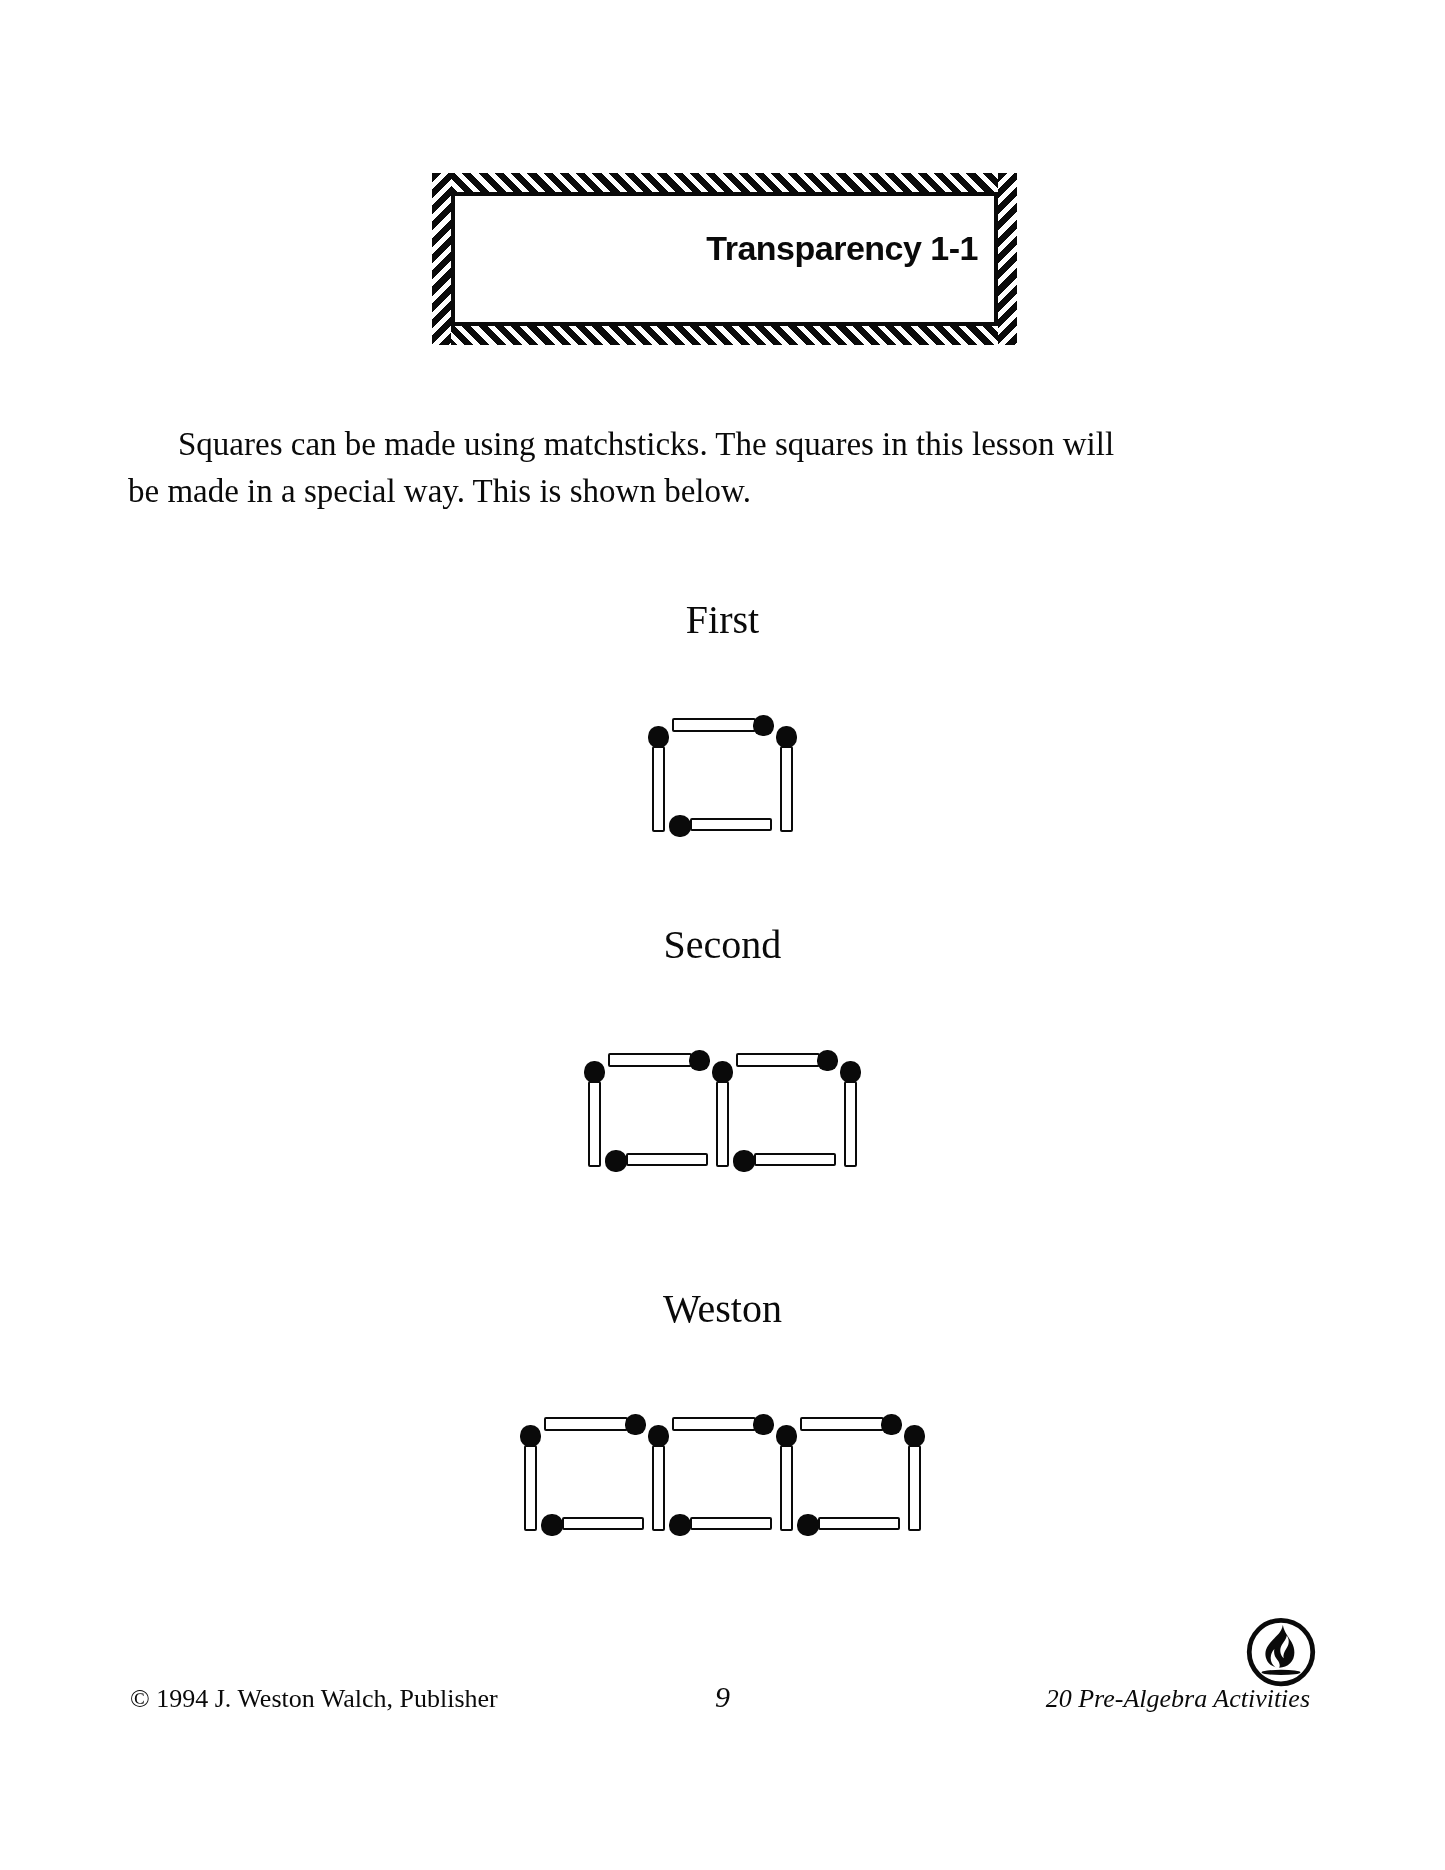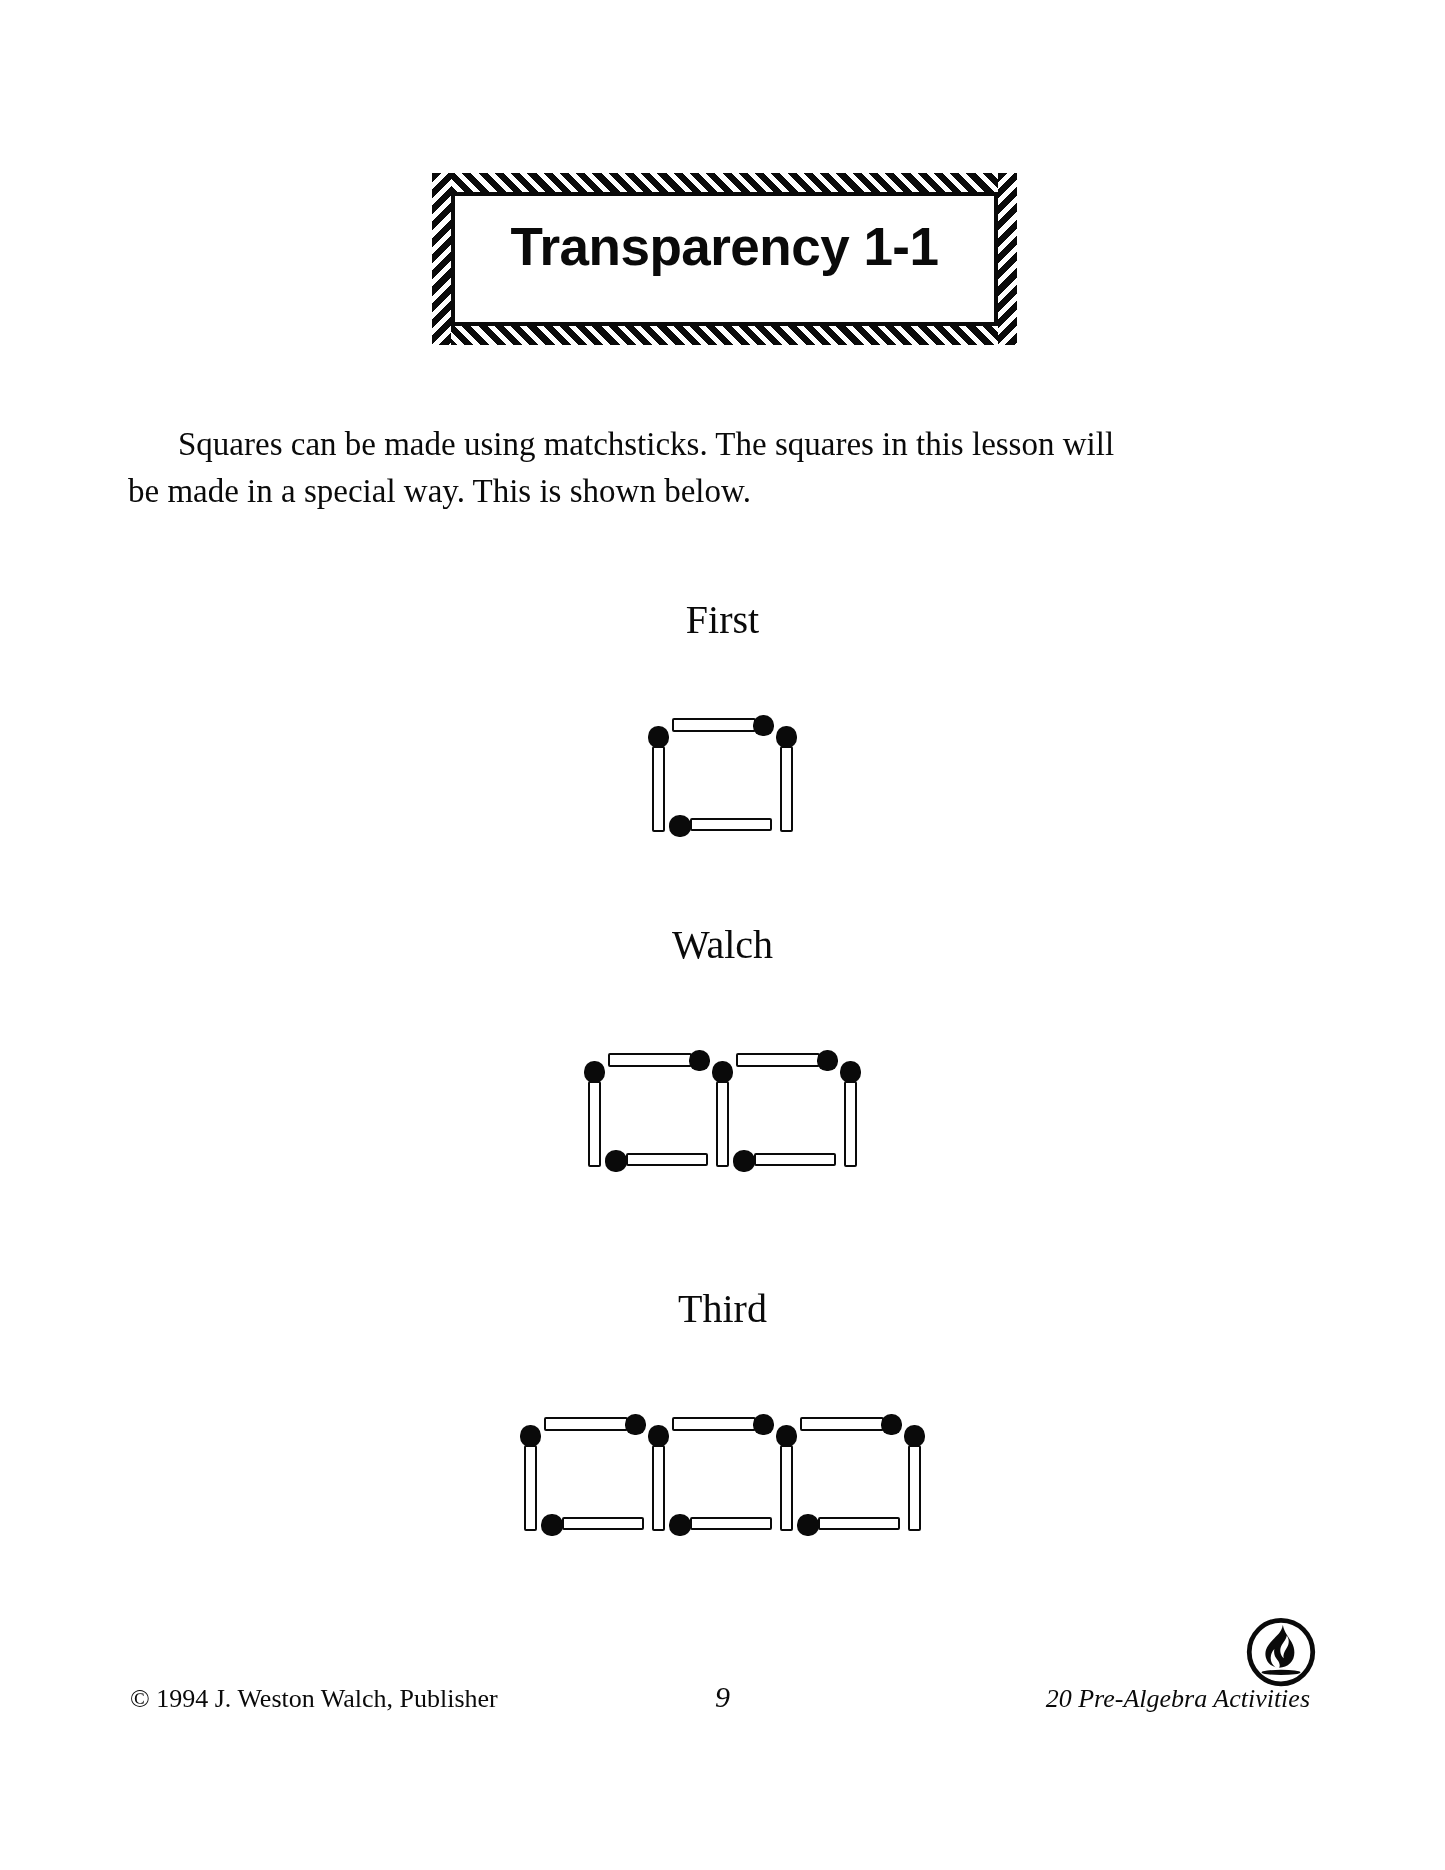--- a/index.html
+++ b/index.html
@@ -25,24 +25,25 @@
   .tb-stripe.left  {top:0;bottom:0;left:0;width:19px;
     background:repeating-linear-gradient(135deg,#0a0a0a 0 6.5px,#ffffff 6.5px 11.5px);}
   .tb-stripe.right {top:0;bottom:0;right:0;width:19px;
     background:repeating-linear-gradient(135deg,#0a0a0a 0 6.5px,#ffffff 6.5px 11.5px);}
   .tb-inner{
     position:absolute;left:19px;top:19px;right:19px;bottom:19px;
     background:#ffffff;border:4px solid #0a0a0a;
     text-align:center;
   }
   .tb-title{
-    margin:4px;padding-top:19px;
+    margin:16px;padding-top:19px;
     font-family:"Liberation Sans", sans-serif;
-    font-weight:700;font-size:53px;line-height:1.05;
+    font-weight:700;font-size:34px;line-height:1.05;
     letter-spacing:-0.5px;
+    text-align:right;
   }
 
   
   .intro{
     position:absolute;left:128px;top:421px;width:1000px;
     margin:0;
     font-size:33px;line-height:47px;
     text-indent:50px;
   }
 
@@ -111,41 +112,41 @@
         <div class="match mbody" style="left: 4px; top: 32px; width: 13px; height: 86px;"></div>
         <div class="match head" style="left: 128px; top: 12px; width: 21px; height: 22px;"></div>
         <div class="match mbody" style="left: 132px; top: 32px; width: 13px; height: 86px;"></div>
         <div class="match mbody" style="left: 24px; top: 4px; width: 84px; height: 14px;"></div>
         <div class="match head" style="left: 105px; top: 1px; width: 21px; height: 21px;"></div>
         <div class="match head" style="left: 21px; top: 101px; width: 22px; height: 22px;"></div>
         <div class="match mbody" style="left: 42px; top: 104px; width: 82px; height: 13px;"></div>
       </div>
   </div>
 
-  <div class="fig-label second">Walch</div>
+  <div class="fig-label second">Second</div>
   <div class="fig-row second">
     <div class="matchfig" style="width: 278px; height: 126px;">
         <div class="match head" style="left: 0px; top: 12px; width: 21px; height: 22px;"></div>
         <div class="match mbody" style="left: 4px; top: 32px; width: 13px; height: 86px;"></div>
         <div class="match head" style="left: 128px; top: 12px; width: 21px; height: 22px;"></div>
         <div class="match mbody" style="left: 132px; top: 32px; width: 13px; height: 86px;"></div>
         <div class="match head" style="left: 256px; top: 12px; width: 21px; height: 22px;"></div>
         <div class="match mbody" style="left: 260px; top: 32px; width: 13px; height: 86px;"></div>
         <div class="match mbody" style="left: 24px; top: 4px; width: 84px; height: 14px;"></div>
         <div class="match head" style="left: 105px; top: 1px; width: 21px; height: 21px;"></div>
         <div class="match head" style="left: 21px; top: 101px; width: 22px; height: 22px;"></div>
         <div class="match mbody" style="left: 42px; top: 104px; width: 82px; height: 13px;"></div>
         <div class="match mbody" style="left: 152px; top: 4px; width: 84px; height: 14px;"></div>
         <div class="match head" style="left: 233px; top: 1px; width: 21px; height: 21px;"></div>
         <div class="match head" style="left: 149px; top: 101px; width: 22px; height: 22px;"></div>
         <div class="match mbody" style="left: 170px; top: 104px; width: 82px; height: 13px;"></div>
       </div>
   </div>
 
-  <div class="fig-label third">Third</div>
+  <div class="fig-label third">Weston</div>
   <div class="fig-row third">
     <div class="matchfig" style="width: 406px; height: 126px;">
         <div class="match head" style="left: 0px; top: 12px; width: 21px; height: 22px;"></div>
         <div class="match mbody" style="left: 4px; top: 32px; width: 13px; height: 86px;"></div>
         <div class="match head" style="left: 128px; top: 12px; width: 21px; height: 22px;"></div>
         <div class="match mbody" style="left: 132px; top: 32px; width: 13px; height: 86px;"></div>
         <div class="match head" style="left: 256px; top: 12px; width: 21px; height: 22px;"></div>
         <div class="match mbody" style="left: 260px; top: 32px; width: 13px; height: 86px;"></div>
         <div class="match head" style="left: 384px; top: 12px; width: 21px; height: 22px;"></div>
         <div class="match mbody" style="left: 388px; top: 32px; width: 13px; height: 86px;"></div>

